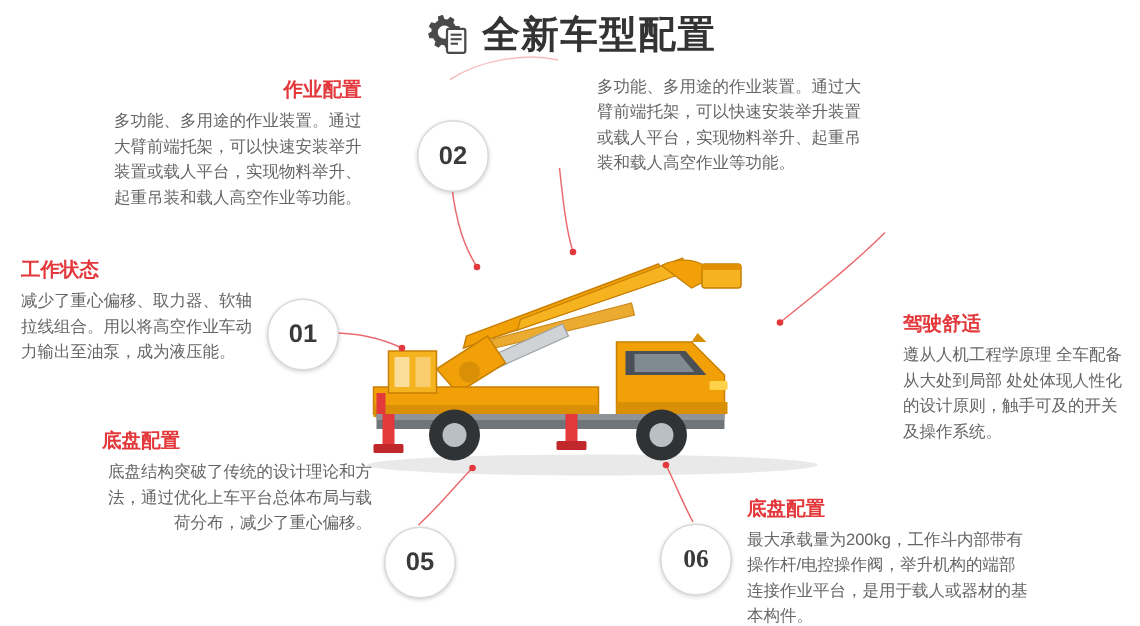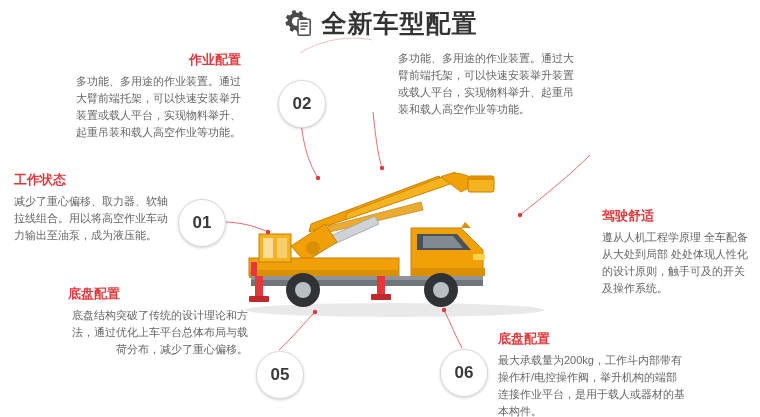--- a/index.html
+++ b/index.html
@@ -159,21 +159,21 @@
       <circle cx="216" cy="140" r="17" fill="#2f3335"></circle>
       <circle cx="216" cy="140" r="8" fill="#b9bfc3"></circle>
     </g>
 
     <rect x="26" y="112" width="6" height="14" fill="#e4393c"></rect>
   </svg>
 
   <div class="badge" style="left:178px;top:199px;">01</div>
   <div class="badge" style="left:278px;top:80px;">02</div>
   <div class="badge" style="left:256px;top:351px;">05</div>
-  <div class="badge" style="left:440px;top:349px;">06</div>
+  <div class="badge" style="left:440px;top:349px;font-family:Liberation Serif, serif;">06</div>
 
   <div class="block" style="left:66px;top:52px;width:175px;text-align:right;">
     <p class="title">作业配置</p>
     <p class="body">多功能、多用途的作业装置。通过大臂前端托架，可以快速安装举升装置或载人平台，实现物料举升、起重吊装和载人高空作业等功能。</p>
   </div>
 
   <div class="block" style="left:398px;top:50px;width:182px;">
     <p class="body">多功能、多用途的作业装置。通过大臂前端托架，可以快速安装举升装置或载人平台，实现物料举升、起重吊装和载人高空作业等功能。</p>
   </div>
 

